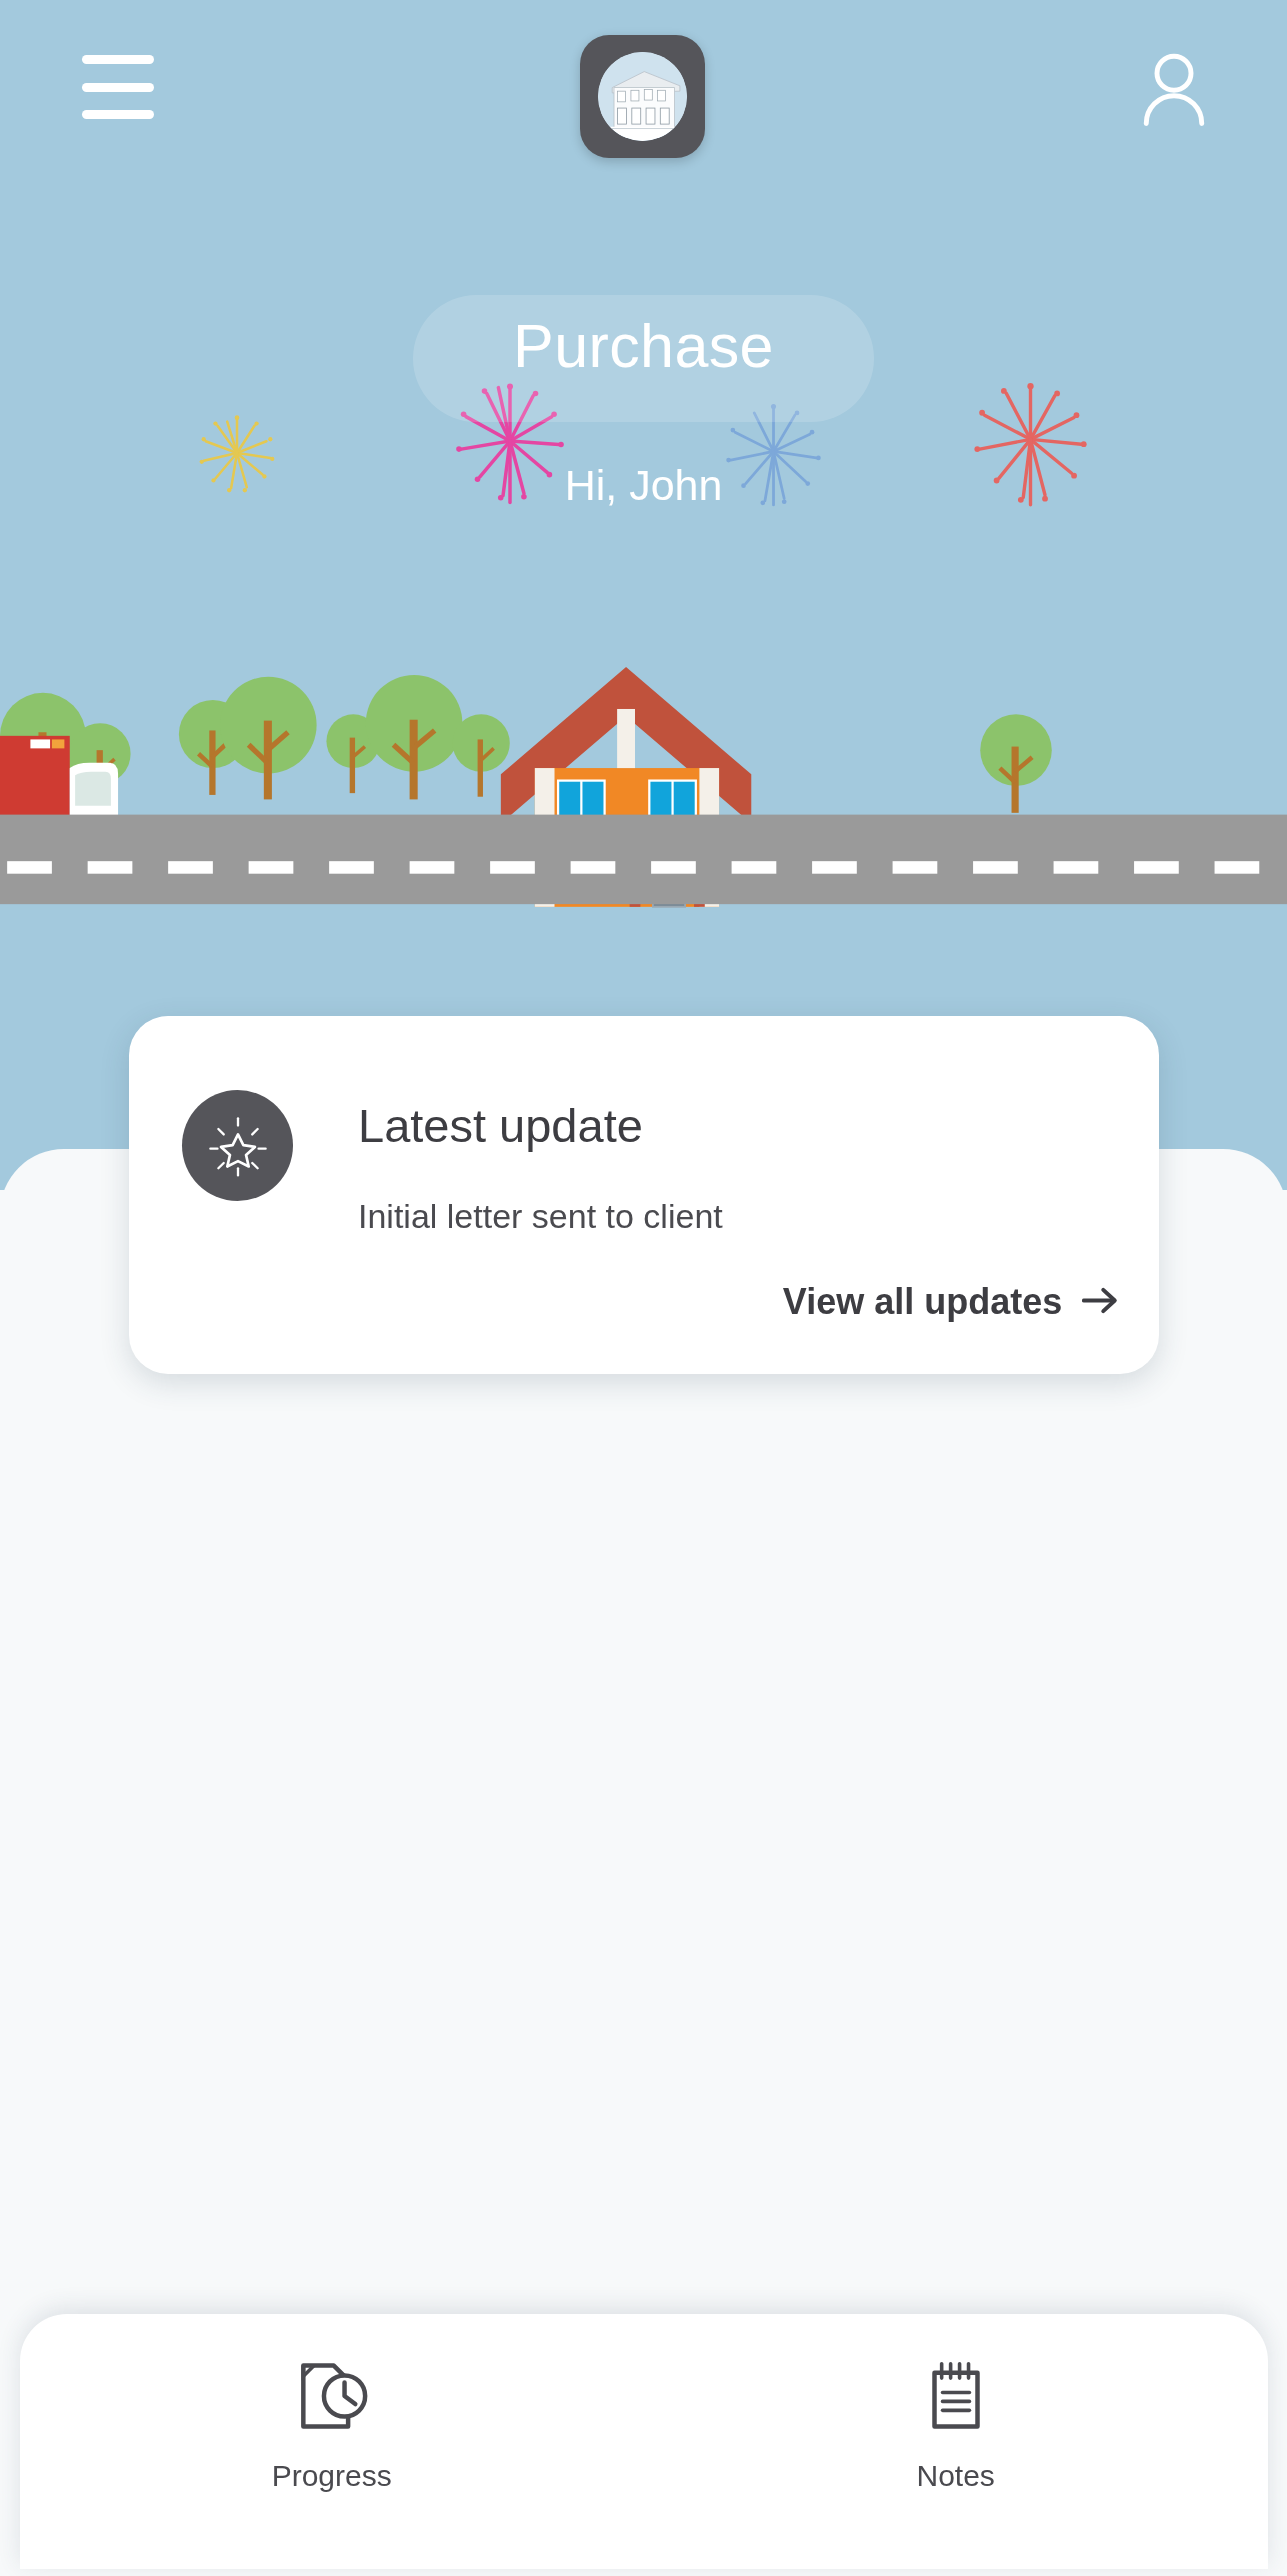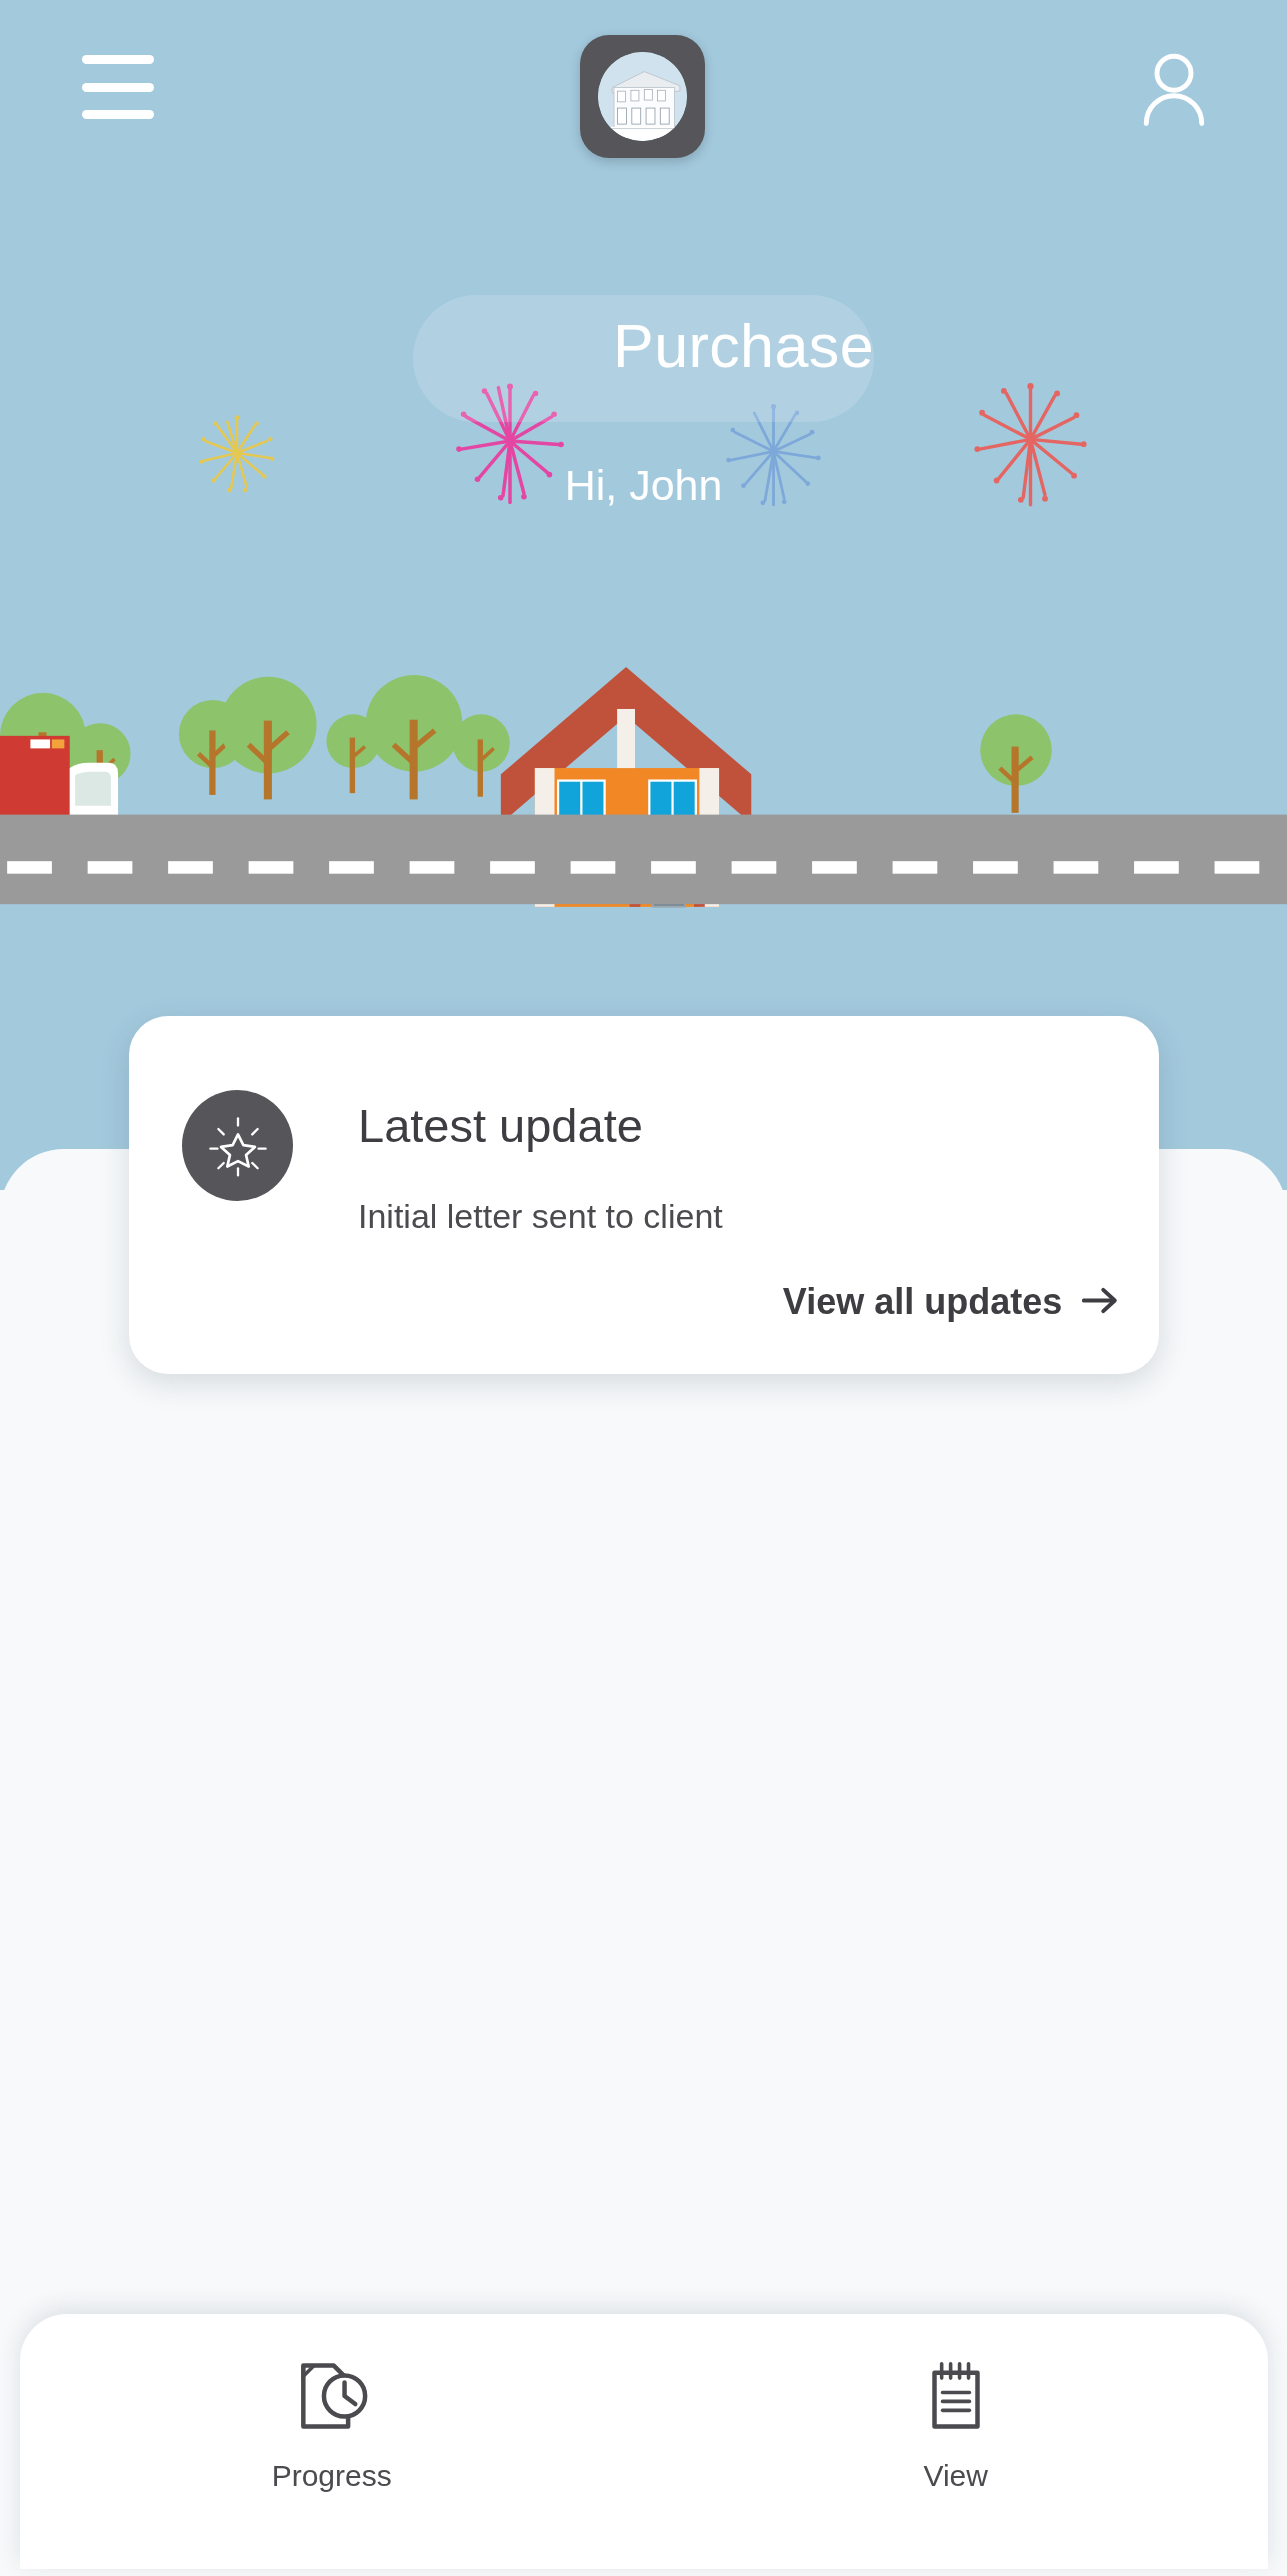--- a/index.html
+++ b/index.html
@@ -64,21 +64,21 @@
   .purchase-pill {
     position:absolute; left:413px; top:295px;
     width:461px; height:127px;
     background:rgba(255,255,255,0.16);
     border-radius:64px;
     z-index:20;
   }
   .purchase-label {
     position:absolute; left:413px; top:311px;
     width:461px;
-    text-align:right;
+    text-align:center;
     font-size:61px; font-weight:400; color:#ffffff;
     letter-spacing:0.4px;
     z-index:22;
   }
   .greeting {
     position:absolute; left:413px; top:461px;
     width:461px;
     text-align:center;
     font-size:43px; font-weight:400; color:#ffffff;
     z-index:22;
@@ -514,19 +514,19 @@
             <line x1="52" y1="12" x2="52" y2="28"></line>
             <line x1="62" y1="12" x2="62" y2="28"></line>
           </g>
           <g stroke="#4a4a4f" stroke-width="4" stroke-linecap="round">
             <line x1="33" y1="44" x2="63" y2="44"></line>
             <line x1="33" y1="54" x2="63" y2="54"></line>
             <line x1="33" y1="64" x2="63" y2="64"></line>
           </g>
         </svg>
       </span>
-      <span class="nav-label">View</span>
+      <span class="nav-label">Notes</span>
     </div>
 
   </div>
 
 </div>
 
 
 </body></html>

